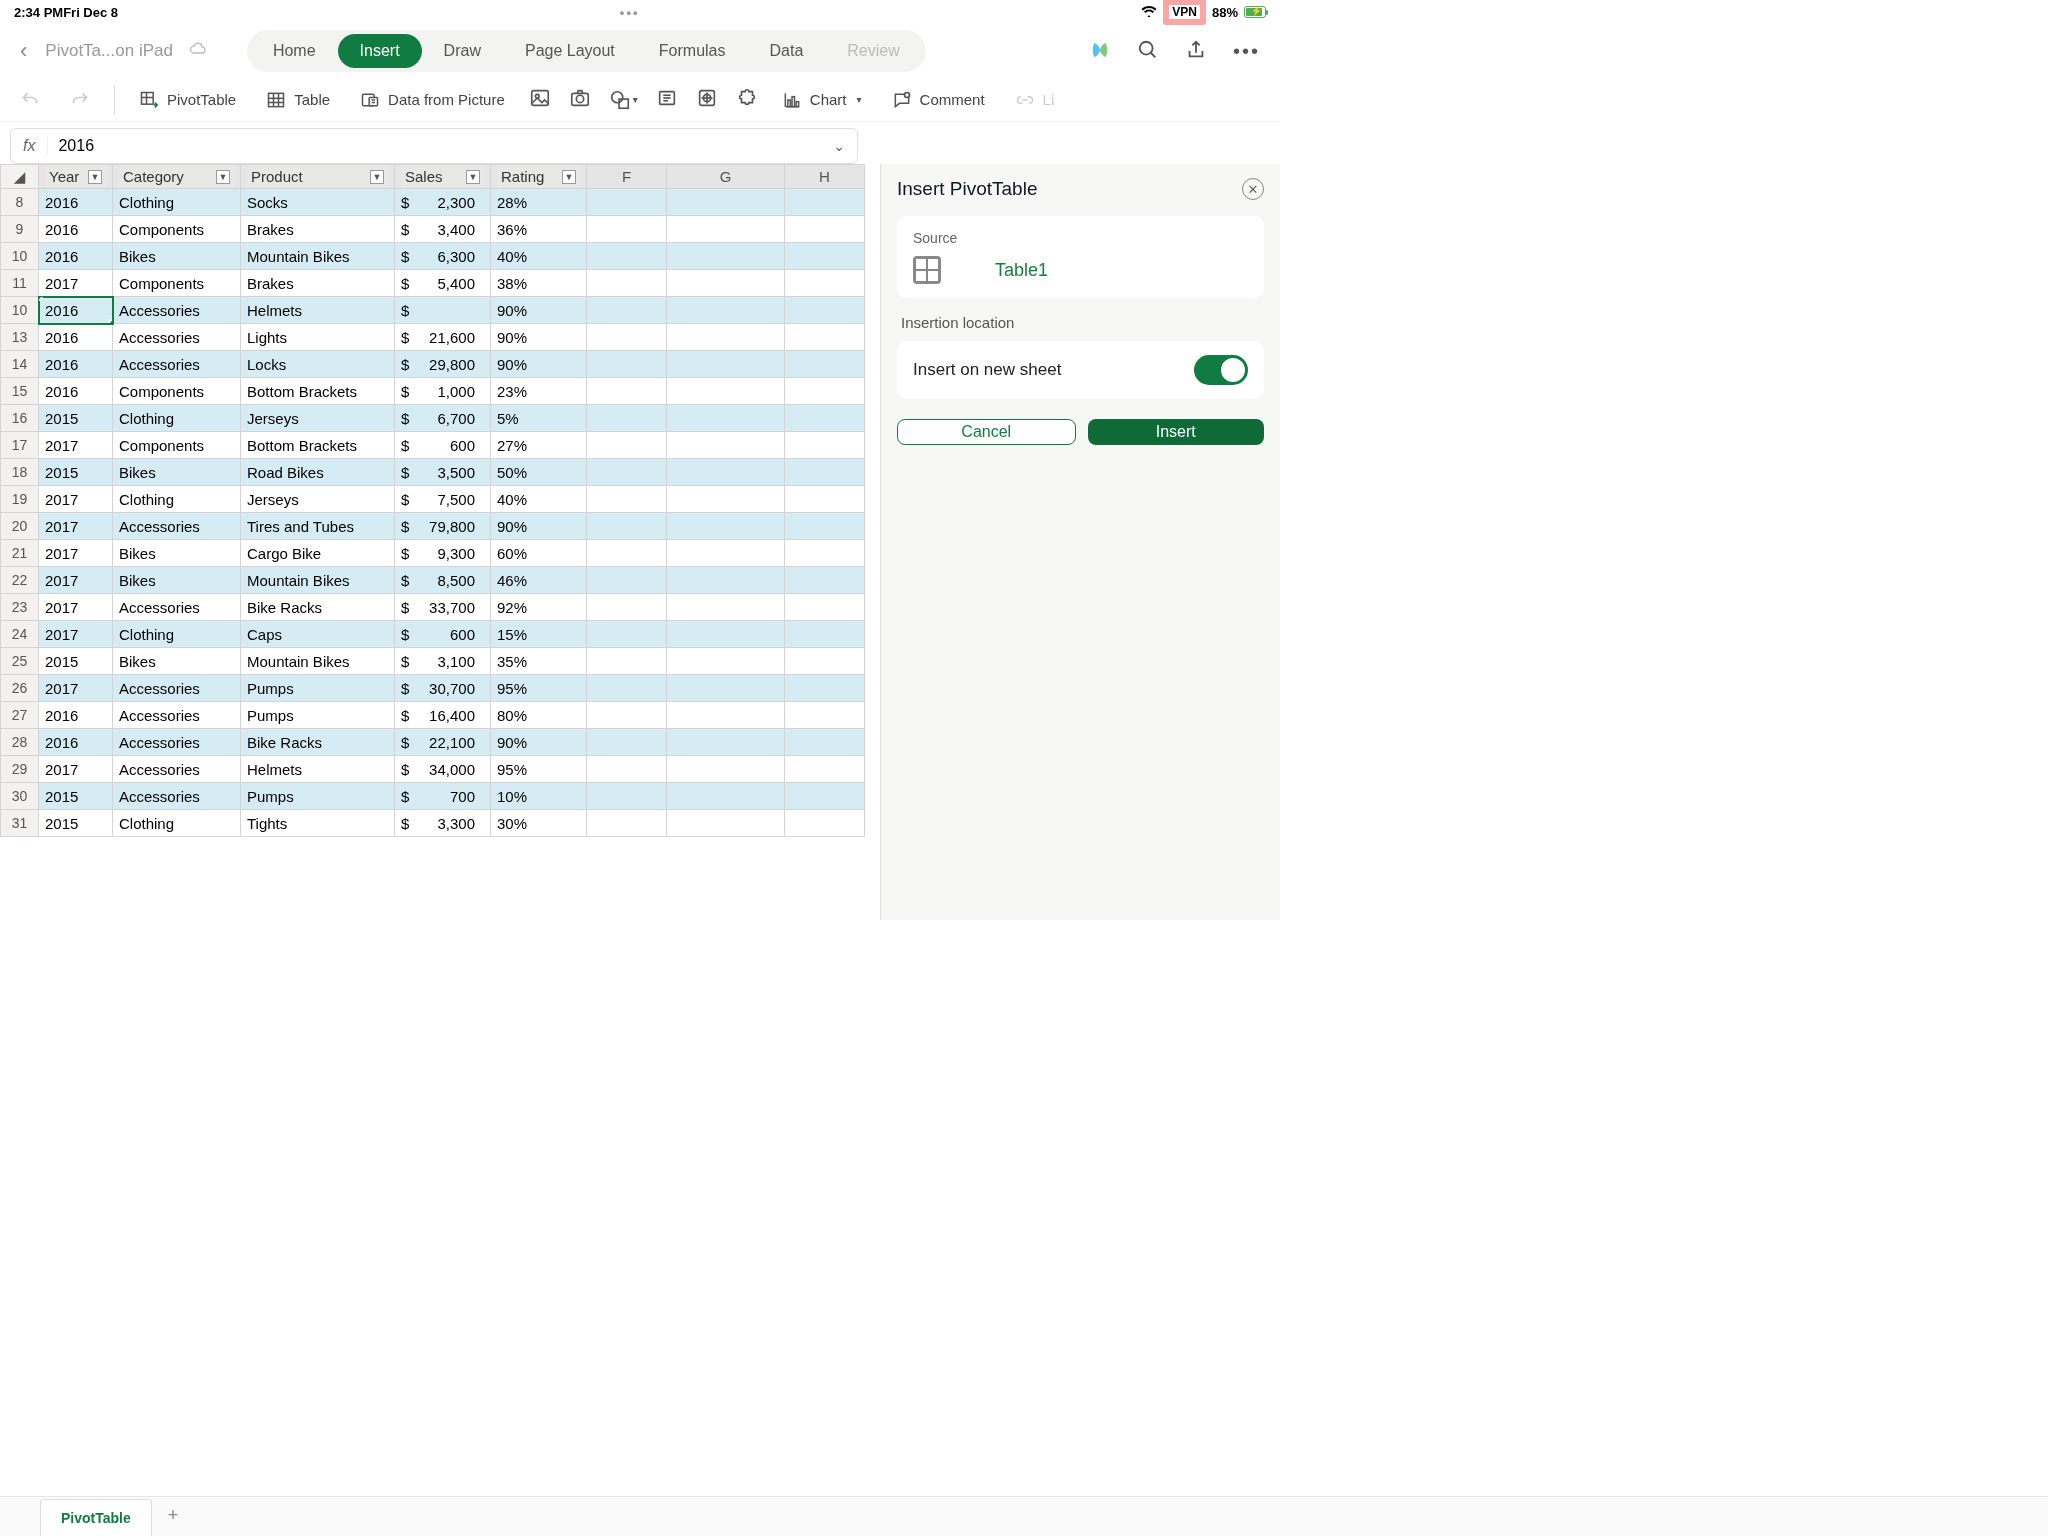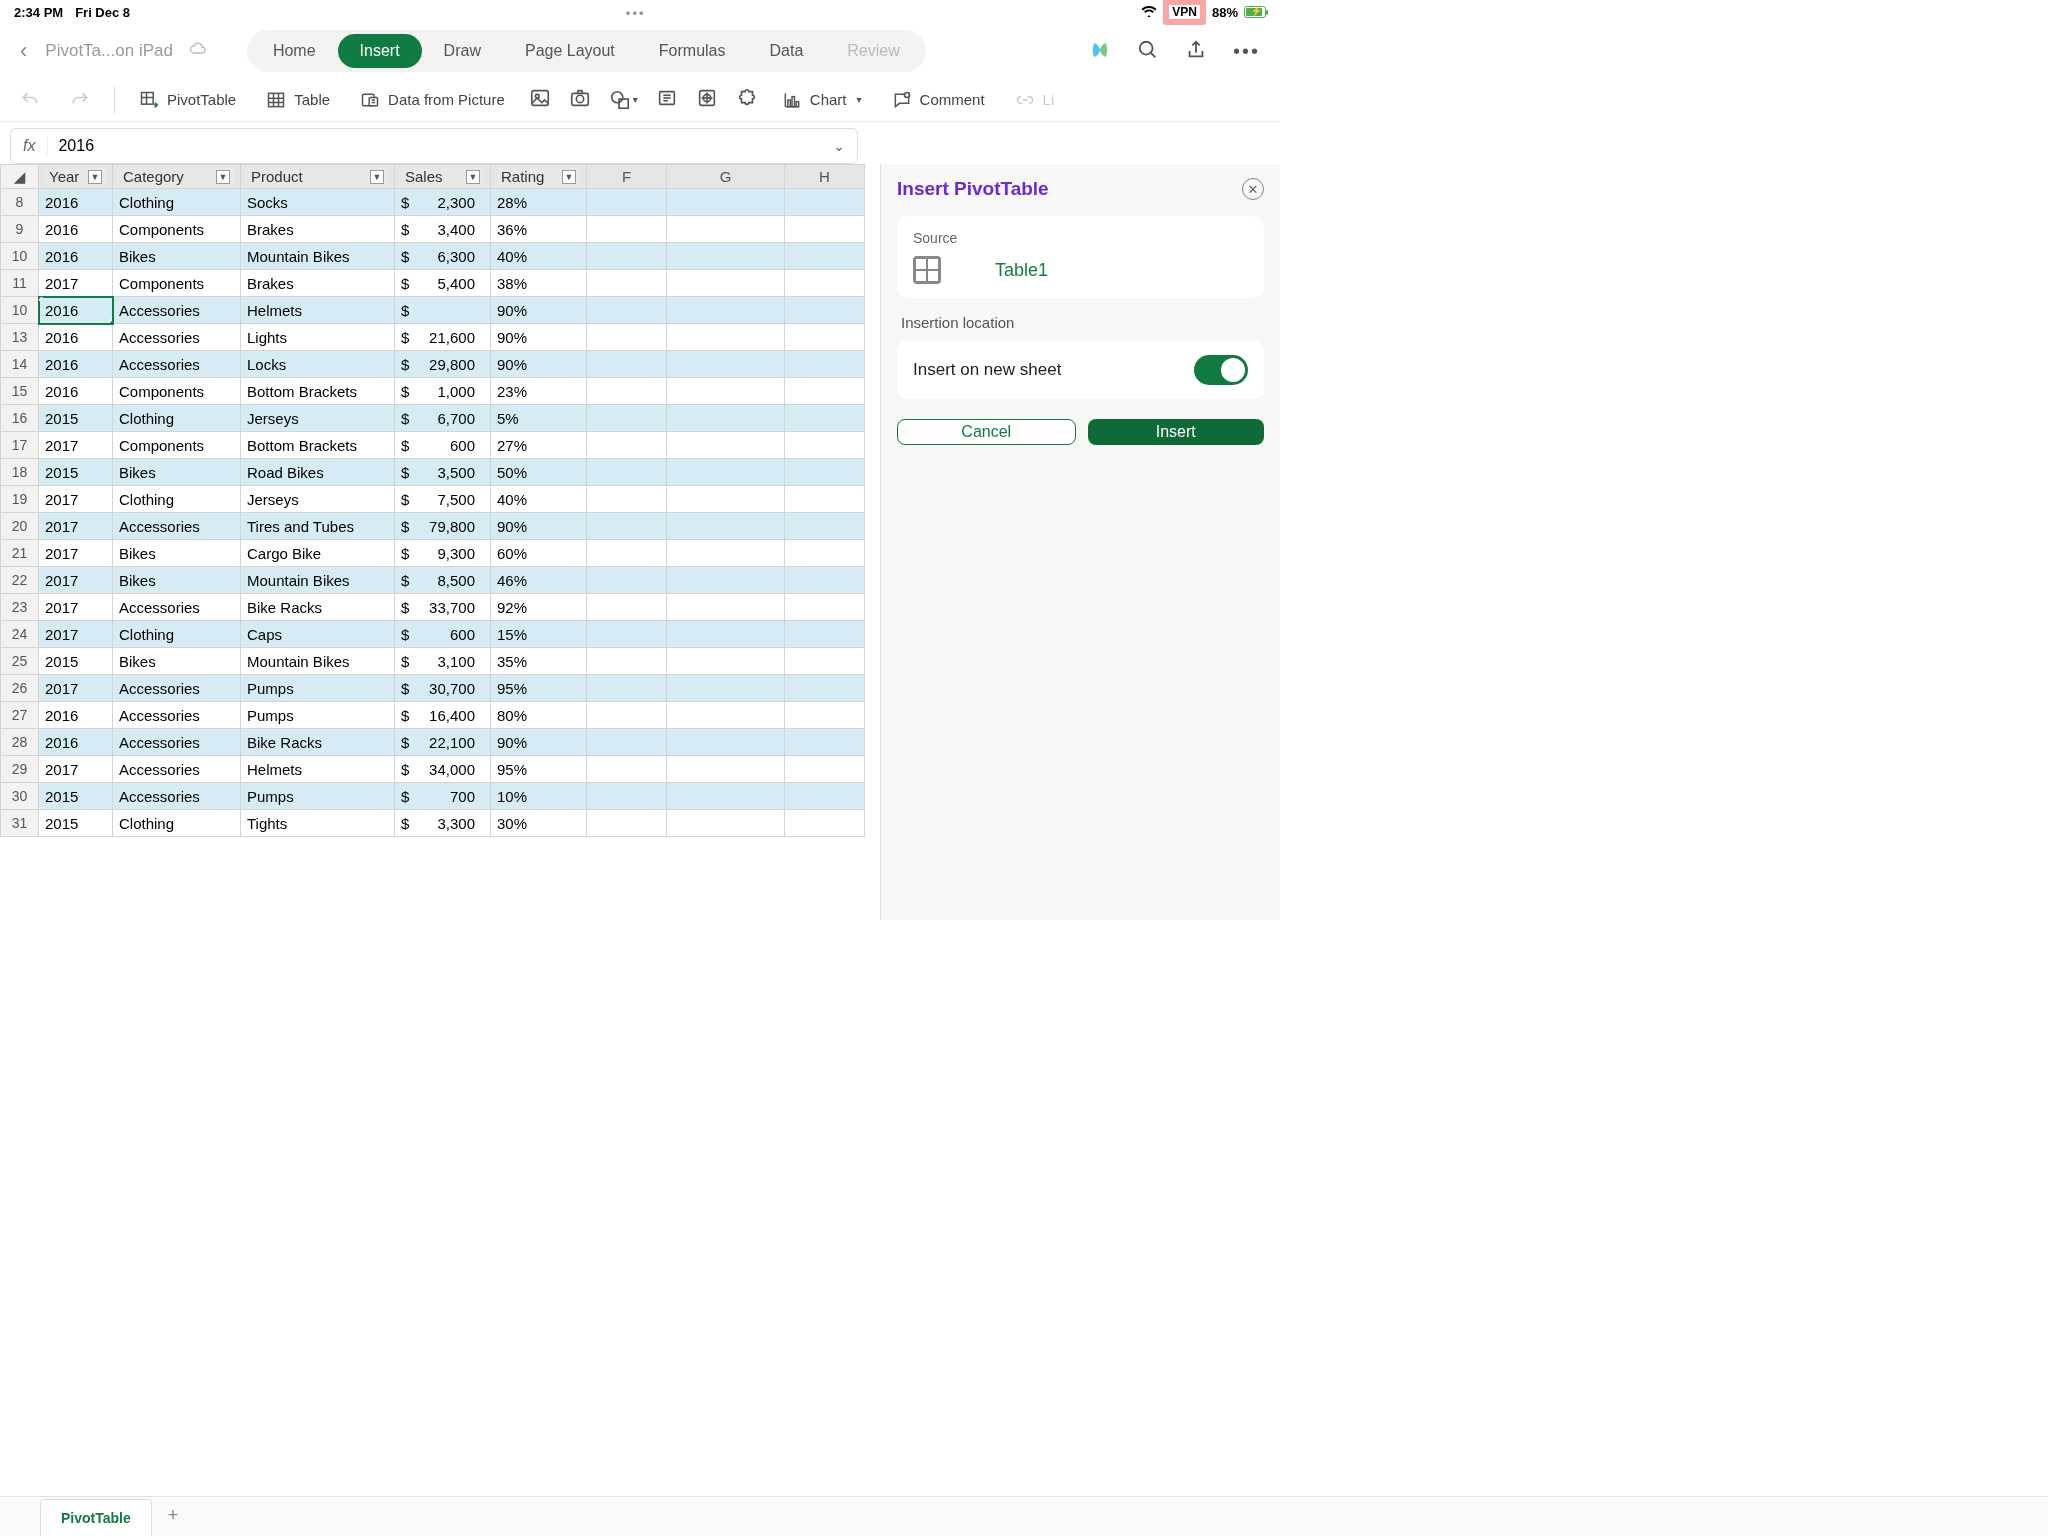--- a/index.html
+++ b/index.html
@@ -1,20 +1,20 @@
 <!DOCTYPE html>
 <html><head>
 <meta charset="utf-8">
 <style>
 * { margin: 0; padding: 0; box-sizing: border-box; font-family: -apple-system, BlinkMacSystemFont, "Segoe UI", sans-serif; }
 body { background: #fff; width: 1280px; height: 960px; overflow: hidden; font-size: 14px; }
 
 
 .status-bar { display: flex; justify-content: space-between; align-items: center; padding: 4px 14px; height: 24px; font-size: 13px; font-weight: 600; }
-.status-left { display: flex; gap: 12px; }
+.status-left { display: flex; }
 .status-center { color: #999; letter-spacing: 2px; }
 .status-right { display: flex; align-items: center; gap: 6px; }
 .battery-box { display:inline-flex; align-items:center; border:1.5px solid #4caf50; border-radius:3px; width:22px; height:12px; padding:1px; position:relative;}
 .battery-box::after { content:""; position:absolute; right:-3px; top:3px; width:2px; height:5px; background:#4caf50; border-radius:1px;}
 .battery-fill { background:#4caf50; height:100%; width:88%; border-radius:1px;}
 
 
 .title-bar { display: flex; align-items: center; padding: 8px 14px; gap: 12px; height: 54px; }
 .back-chevron { font-size: 22px; color: #888; padding: 0 6px; }
 .doc-title { color: #999; font-size: 17px; flex-shrink:0; margin-right: 4px;}
@@ -60,21 +60,21 @@
 td.sales .cur { display:inline-block; width:14px; }
 td.sales .amt { display:inline-block; width:60px; text-align:right; }
 .sel-cell { outline: 2px solid #107c41; outline-offset:-1px; position:relative; }
 .sel-handle-tl, .sel-handle-br { position:absolute; width:10px; height:10px; background:#107c41; border:2px solid #fff; border-radius:50%; }
 .sel-handle-tl { top:-6px; left:-6px; }
 .sel-handle-br { bottom:-6px; right:-6px; }
 
 
 .side-panel { width: 400px; background: #f7f7f5; border-left: 1px solid #e0e0e0; padding: 14px 16px; }
 .panel-head { display:flex; justify-content:space-between; align-items:center; margin-bottom:16px;}
-.panel-title { font-size: 19px; font-weight: 700; color:#6d28d9; }
+.panel-title { font-size: 19px; font-weight: 400; color:#0f172a; }
 .close-x { width:22px; height:22px; border:1.5px solid #888; border-radius:50%; display:flex; align-items:center; justify-content:center; font-size:13px; color:#666;}
 .panel-card { background:#fff; border-radius:10px; padding:14px 16px; margin-bottom:16px; }
 .card-label { color:#666; font-size:14px; margin-bottom:10px; }
 .source-row { display:flex; align-items:center; gap:14px; }
 .source-ico { width:28px; height:28px; border:2px solid #888; border-radius:4px; display:grid; grid-template-columns:1fr 1fr; grid-template-rows:1fr 1fr;}
 .source-ico div { border:1px solid #888; }
 .source-name { font-size:18px; color:#15803d;margin-left:40px; }
 .insert-loc-label { color:#555; font-size:15px; margin:6px 4px 10px; }
 .toggle-row { display:flex; justify-content:space-between; align-items:center; }
 .toggle-label { font-size:17px; color:#222; }

